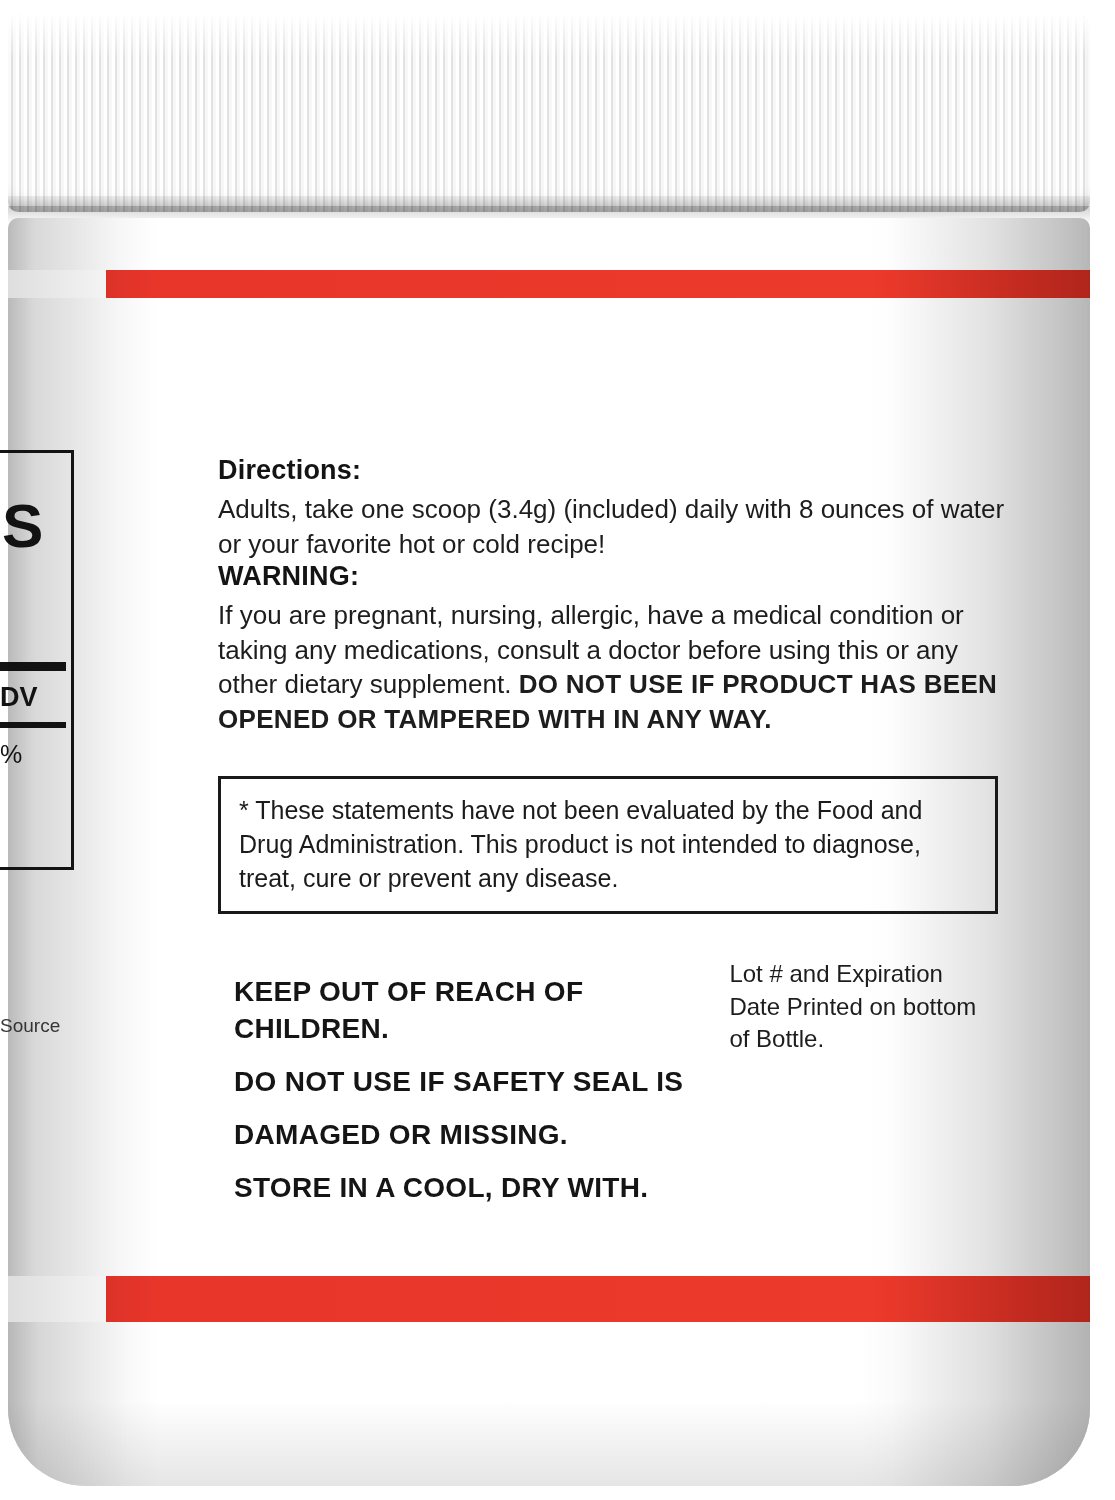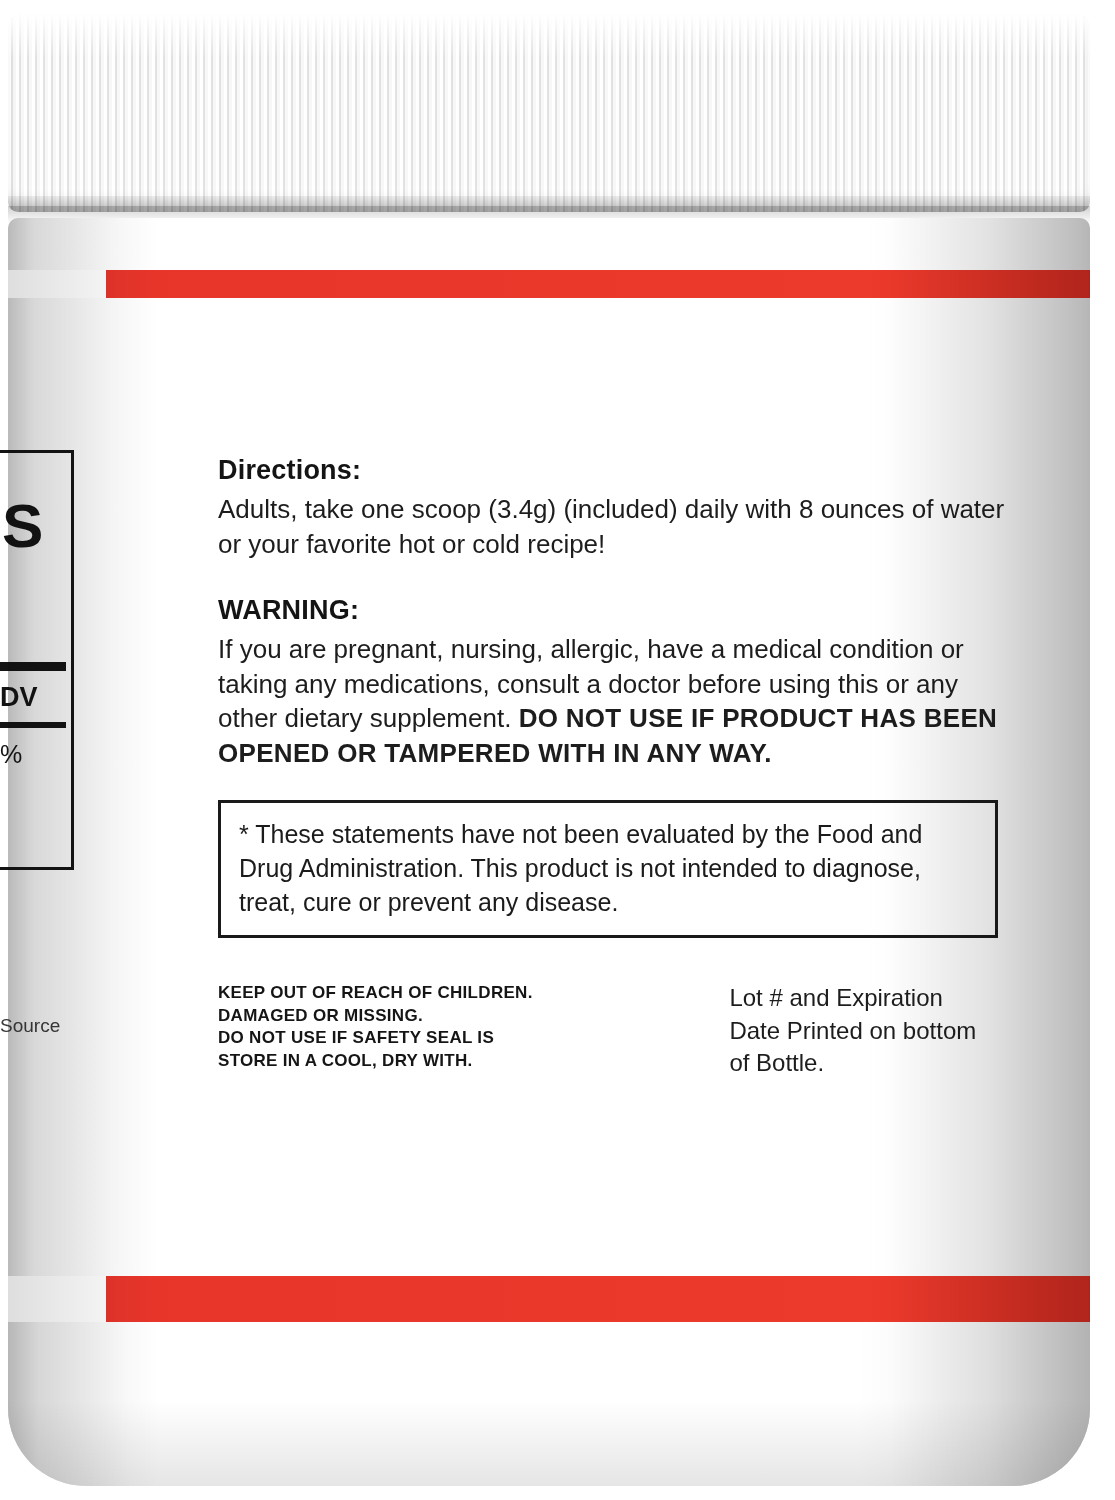--- a/index.html
+++ b/index.html
@@ -221,22 +221,22 @@
     color: #141414;
     margin: 0 0 6px 0;
     letter-spacing: 0.2px;
   }
   .para {
     font-size: 26px;
     line-height: 1.33;
     margin: 0;
     color: #1d1d1d;
   }
-  .block-directions { margin-bottom: 34px; }
-  .block-warning { margin-bottom: 30px; }
+  .block-directions { }
+  .block-warning { margin-bottom: 40px; }
 
   .strongcaps {
     font-weight: 700;
     letter-spacing: 0.3px;
   }
 
   .fda-box {
     border: 3px solid #1a1a1a;
     box-sizing: border-box;
     padding: 14px 16px 16px 18px;
@@ -252,22 +252,22 @@
 
   .lower {
     display: flex;
     margin-top: 44px;
     width: 780px;
   }
   .lower-left {
     width: 500px;
   }
   .lower-left p {
-    margin: 0;
-    font-size: 17px;
+    margin: 16px;
+    font-size: 28px;
     font-weight: 700;
     line-height: 1.32;
     letter-spacing: 0.3px;
     color: #151515;
   }
   .lower-right {
     width: 270px;
     padding-left: 14px;
   }
   .lower-right p {
@@ -343,22 +343,22 @@
       <p class="para"><span>If you are pregnant, nursing, allergic, have a medical condition or taking any medications, consult a doctor before using this or any other dietary supplement. </span><span class="strongcaps">DO NOT USE IF PRODUCT HAS BEEN OPENED OR TAMPERED WITH IN ANY WAY.</span></p>
     </div>
 
     <div class="fda-box">
       <p class="fda-text">* These statements have not been evaluated by the Food and Drug Administration. This product is not intended to diagnose, treat, cure or prevent any disease.</p>
     </div>
 
     <div class="lower">
       <div class="lower-left">
         <p>KEEP OUT OF REACH OF CHILDREN.</p>
+        <p>DO NOT USE IF SAFETY SEAL IS</p>
         <p>DAMAGED OR MISSING.</p>
-        <p>DO NOT USE IF SAFETY SEAL IS</p>
         <p>STORE IN A COOL, DRY WITH.</p>
       </div>
       <div class="lower-right">
         <p>Lot # and Expiration Date Printed on bottom of Bottle.</p>
       </div>
     </div>
 
   </div>
 
   <div class="curve-left"></div>

